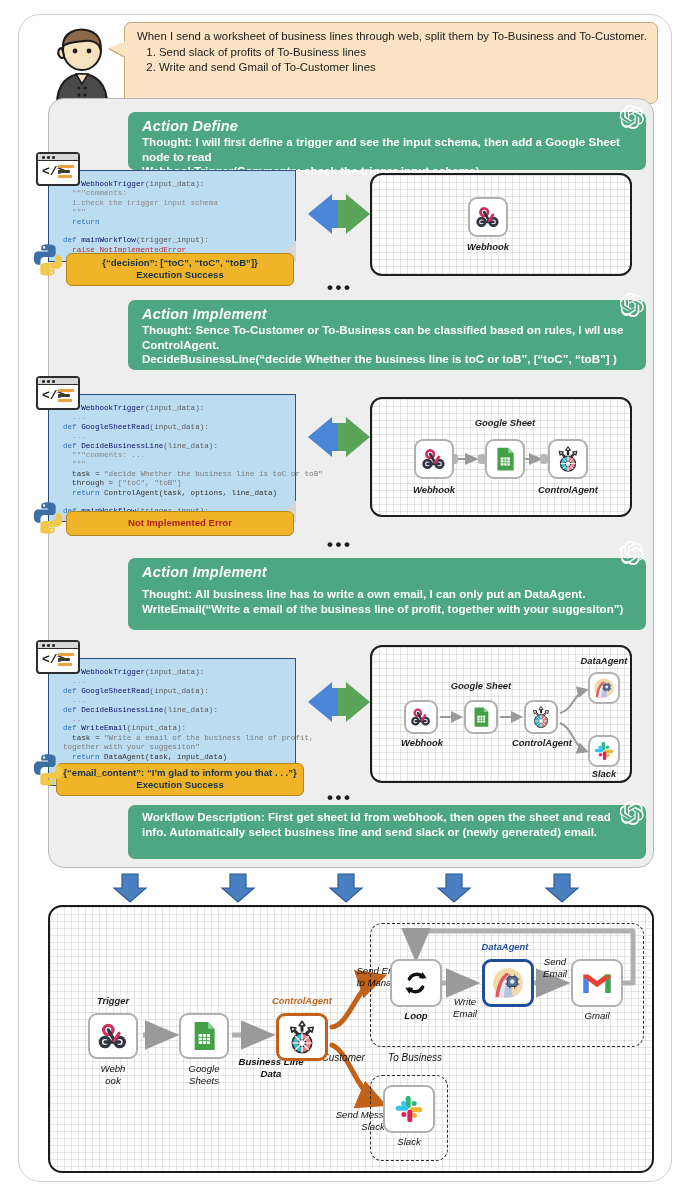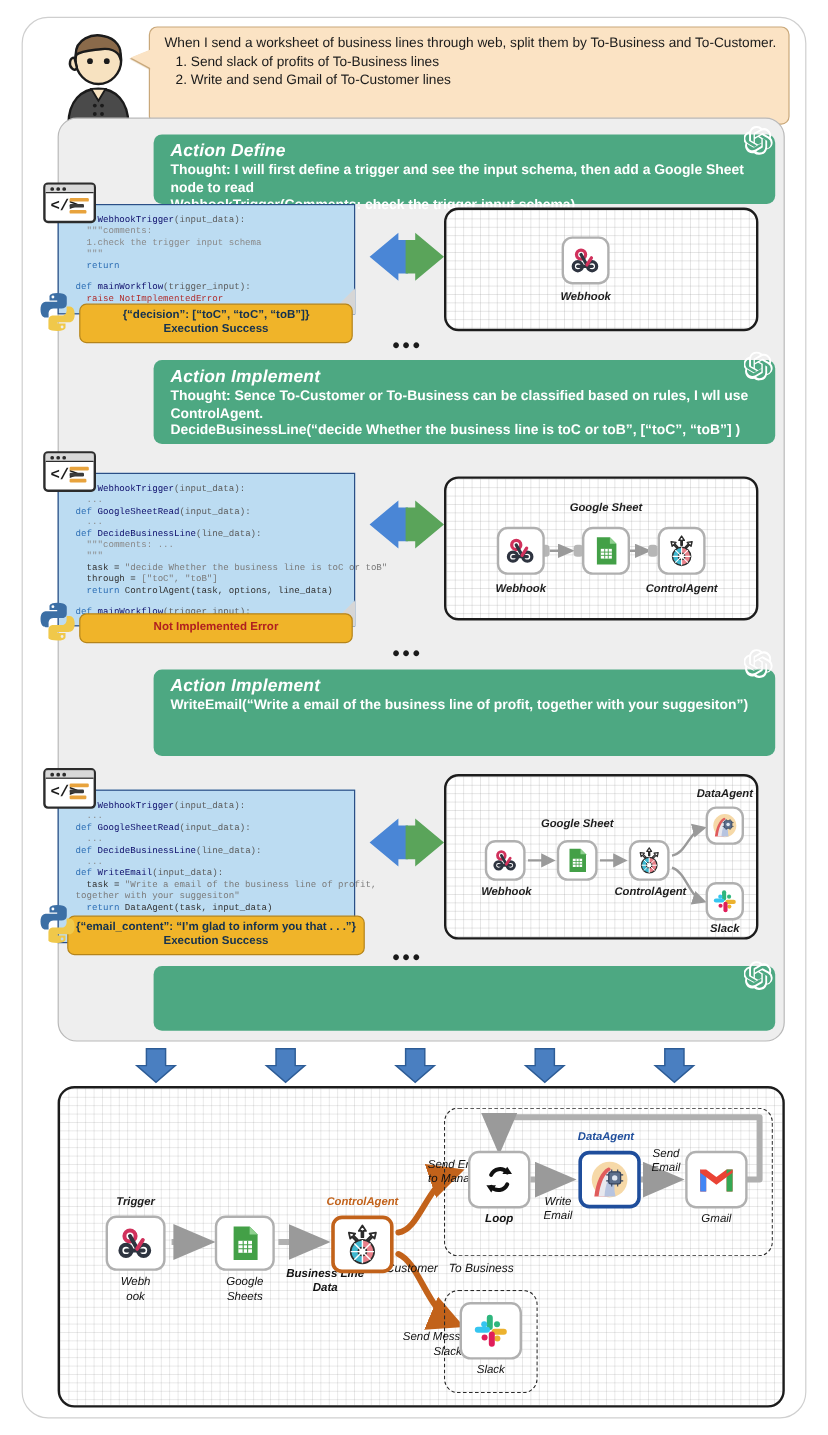--- a/index.html
+++ b/index.html
@@ -438,20 +438,21 @@
           <use href="#ico-control"></use>
         </svg>
     </div>
     <div class="nlabel" style="left:160px; top:85px; width:72px;">ControlAgent</div>
   </div>
 
   <div class="ellipsis" style="left:327px; top:540px;">•••</div>
 
   <div class="green" style="left:128px; top:558px; width:518px; height:72px;">
     <div class="gtitle">Action Implement</div>
+    <div class="gbody" style="margin-top:6px;">Thought: All business line has to write a own email, I can only put an DataAgent.</div>
     <div class="gbody">WriteEmail(“Write a email of the business line of profit, together with your suggesiton”)</div>
   </div>
   <svg class="oai-logo" style="left:620px; top:540px;" viewBox="0 0 48 48">
       <use href="#ico-openai"></use>
     </svg>
 
   <div class="code-card" style="left:36px; top:640px; width:260px; height:150px;">
     <div class="code-icon">
       <div class="bar">
           <i style="left:4px"></i>
@@ -531,20 +532,21 @@
       <svg width="22" height="22" viewBox="0 0 48 48">
           <use href="#ico-slack"></use>
         </svg>
     </div>
     <div class="nlabel" style="left:206px; top:121px; width:52px;">Slack</div>
   </div>
 
   <div class="ellipsis" style="left:327px; top:793px;">•••</div>
 
   <div class="green" style="left:128px; top:805px; width:518px; height:54px;">
+    <div class="gbody">Workflow Description: First get sheet id from webhook, then open the sheet and read info. Automatically select business line and send slack or (newly generated) email.</div>
   </div>
   <svg class="oai-logo" style="left:620px; top:800px;" viewBox="0 0 48 48">
       <use href="#ico-openai"></use>
     </svg>
 
   <svg class="down-arrows" viewBox="0 0 606 32">
     <g fill="#4a7fc1" stroke="#2d5c96" stroke-width="1.2">
       <polygon points="-8,2 8,2 8,16 16,16 0,30 -16,16 -8,16" transform="translate(82,0)"></polygon>
       <polygon points="-8,2 8,2 8,16 16,16 0,30 -16,16 -8,16" transform="translate(190,0)"></polygon>
       <polygon points="-8,2 8,2 8,16 16,16 0,30 -16,16 -8,16" transform="translate(298,0)"></polygon>
@@ -567,21 +569,21 @@
 
       <line x1="392" y1="76" x2="423" y2="76" stroke="#b0b0b0" stroke-width="5" marker-end="url(#ah-grey)"></line>
 
       <line x1="484" y1="76" x2="513" y2="76" stroke="#b0b0b0" stroke-width="5" marker-end="url(#ah-grey)"></line>
 
       <path d="M572 76 L583 76 L583 24 L366 24 L366 48" fill="none" stroke="#b0b0b0" stroke-width="5" stroke-linejoin="round" marker-end="url(#ah-grey)"></path>
     </svg>
 
     <div class="dashgroup" style="left:320px; top:16px; width:274px; height:124px;"></div>
     <div class="dashgroup" style="left:320px; top:168px; width:78px; height:86px;"></div>
-    <div class="glabel" style="left:324px; top:145px;font-style:italic;">To Business</div>
+    <div class="glabel" style="left:338px; top:145px;font-style:italic;">To Business</div>
     <div class="glabel" style="left:258px; top:145px;">To Customer</div>
 
     <div class="nlabel" style="left:34px; top:88px; width:58px;">Trigger</div>
     <div class="node" style="left:38px; top:106px; width:50px; height:46px;">
       <svg width="32" height="32" viewBox="0 0 48 48">
           <use href="#ico-webhook"></use>
         </svg>
     </div>
     <div class="elabel" style="left:34px; top:156px; width:58px;"><span>Webh<br>ook</span></div>
 

